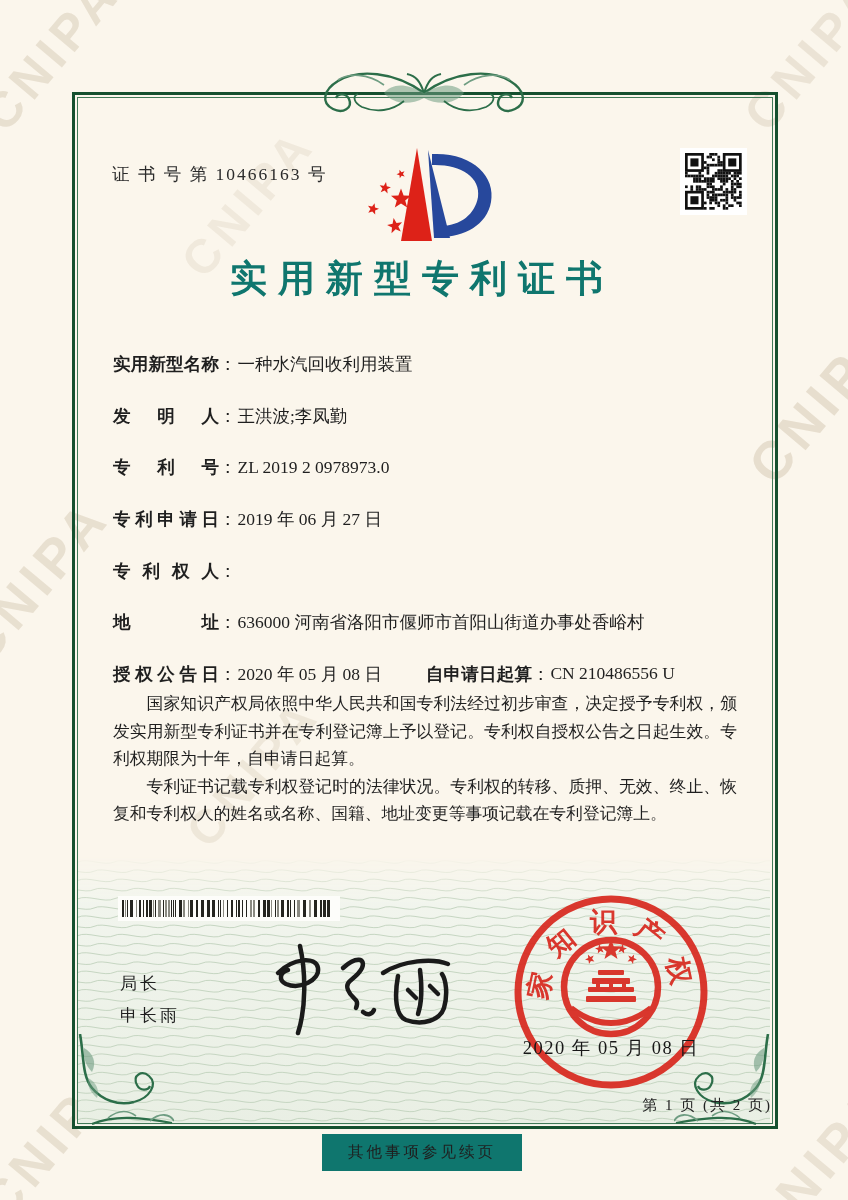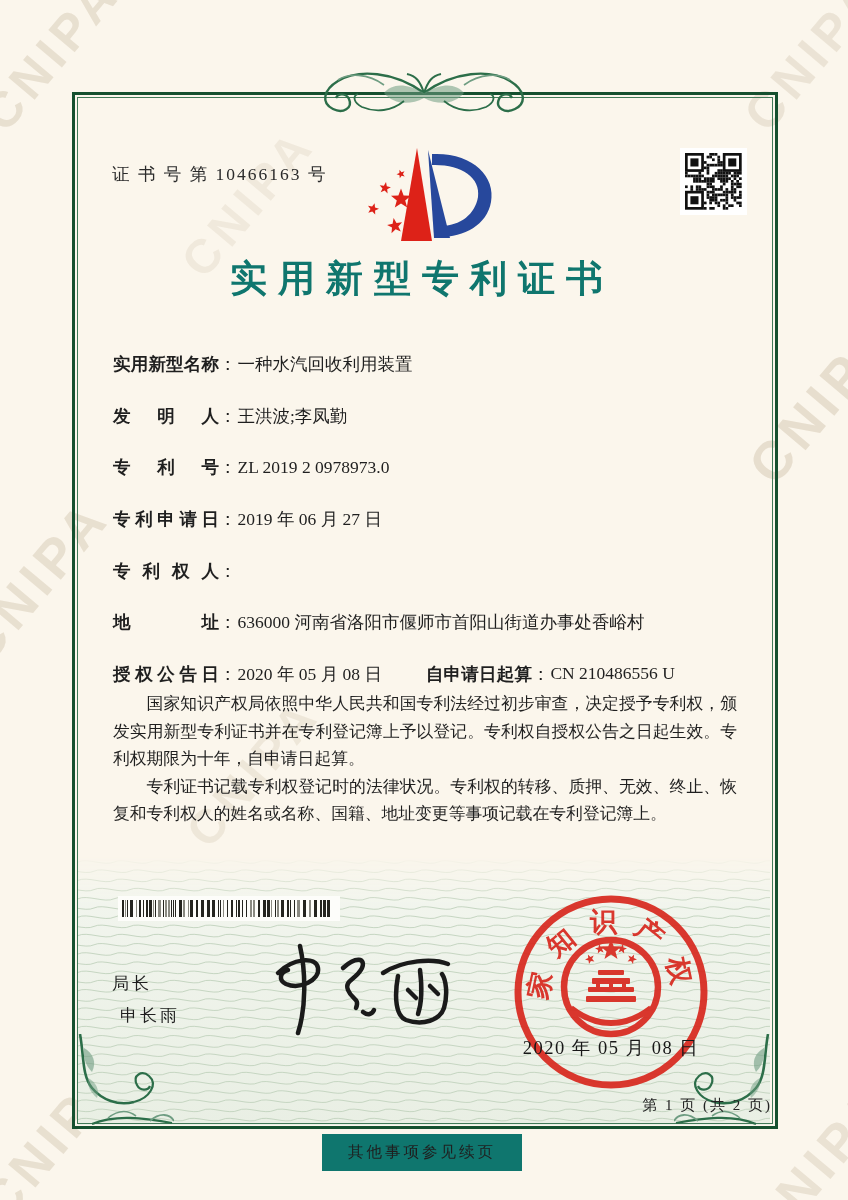--- a/index.html
+++ b/index.html
@@ -29,21 +29,21 @@
   .f-colon{display:inline-block;}
   .f-value{display:inline-block;padding-left:1px;}
   .f-gap{display:inline-block;width:44px;}
   
   #body-paras{left:113px;top:691px;width:624px;font-size:16.8px;line-height:27.6px;
               text-align:justify;font-family:Liberation Mono, monospace;}
   #body-paras p{margin:0;text-indent:2em;}
   
   #barcode-strip{left:118px;top:896px;width:222px;height:25px;background:#fdfdfa;}
   
-  #officer-title{left:112px;top:972px;font-size:17px;letter-spacing:3px;}
+  #officer-title{left:120px;top:972px;font-size:17px;letter-spacing:3px;}
   #officer-name{left:120px;top:1004px;font-size:17px;letter-spacing:3px;}
   
   #page-info{left:72px;width:700px;top:1096px;text-align:right;font-size:15px;letter-spacing:2px;color:#222;}
   #cont-note-box{left:72px;width:700px;top:1134px;text-align:center;}
   #cont-note{display:inline-block;background:#0f766e;padding:8px 26px;font-size:15.5px;letter-spacing:3px;}
   svg{display:block;}
 </style>
 </head>
 <body>
 

